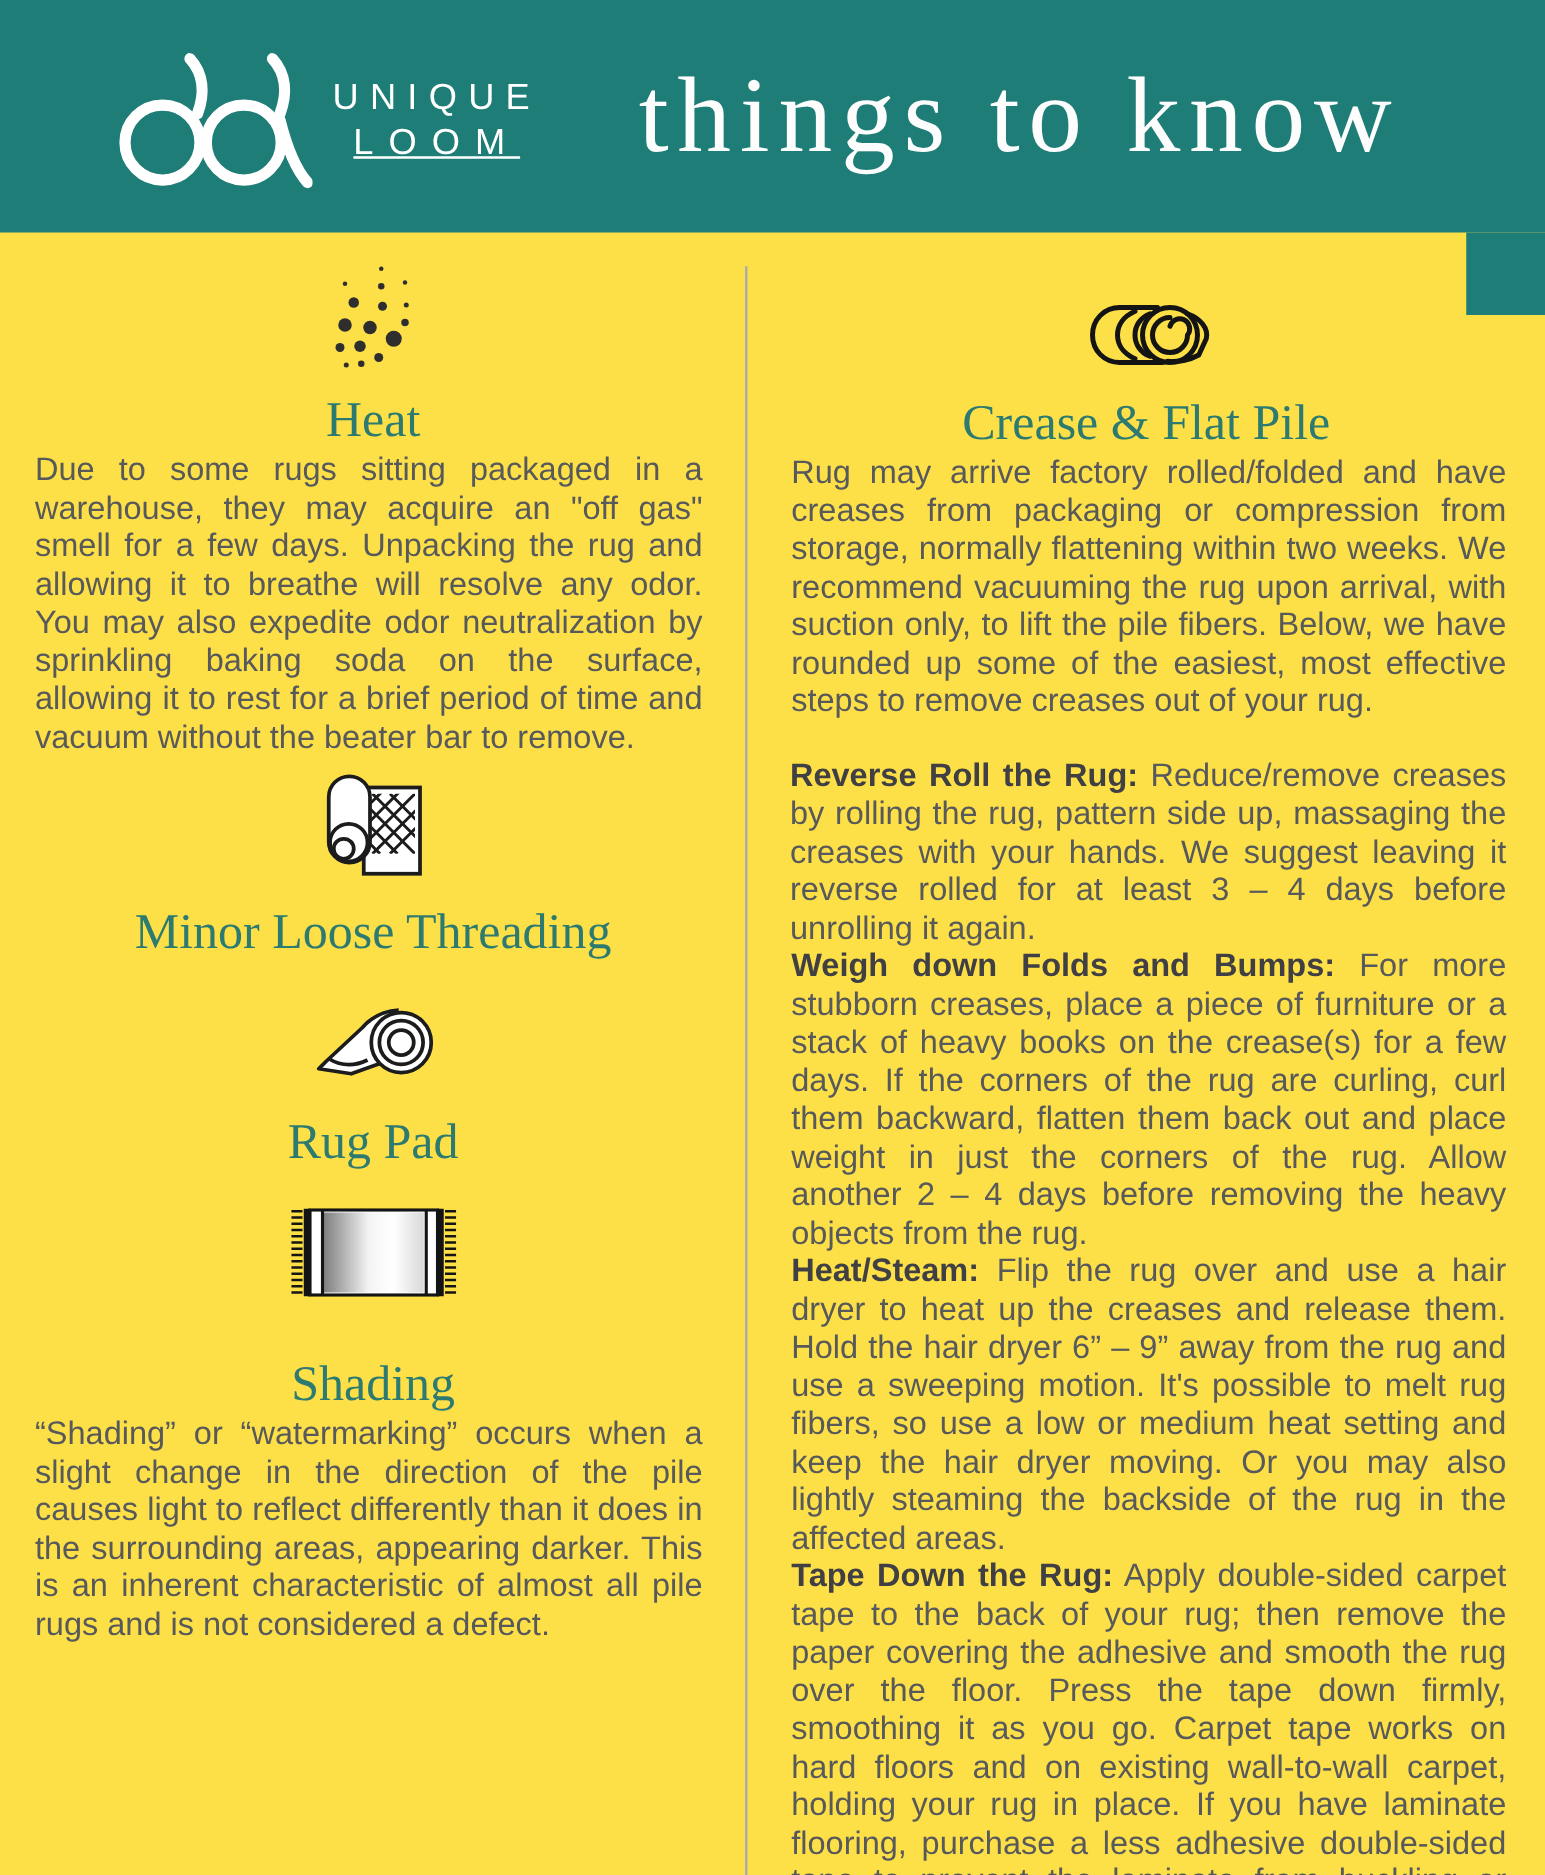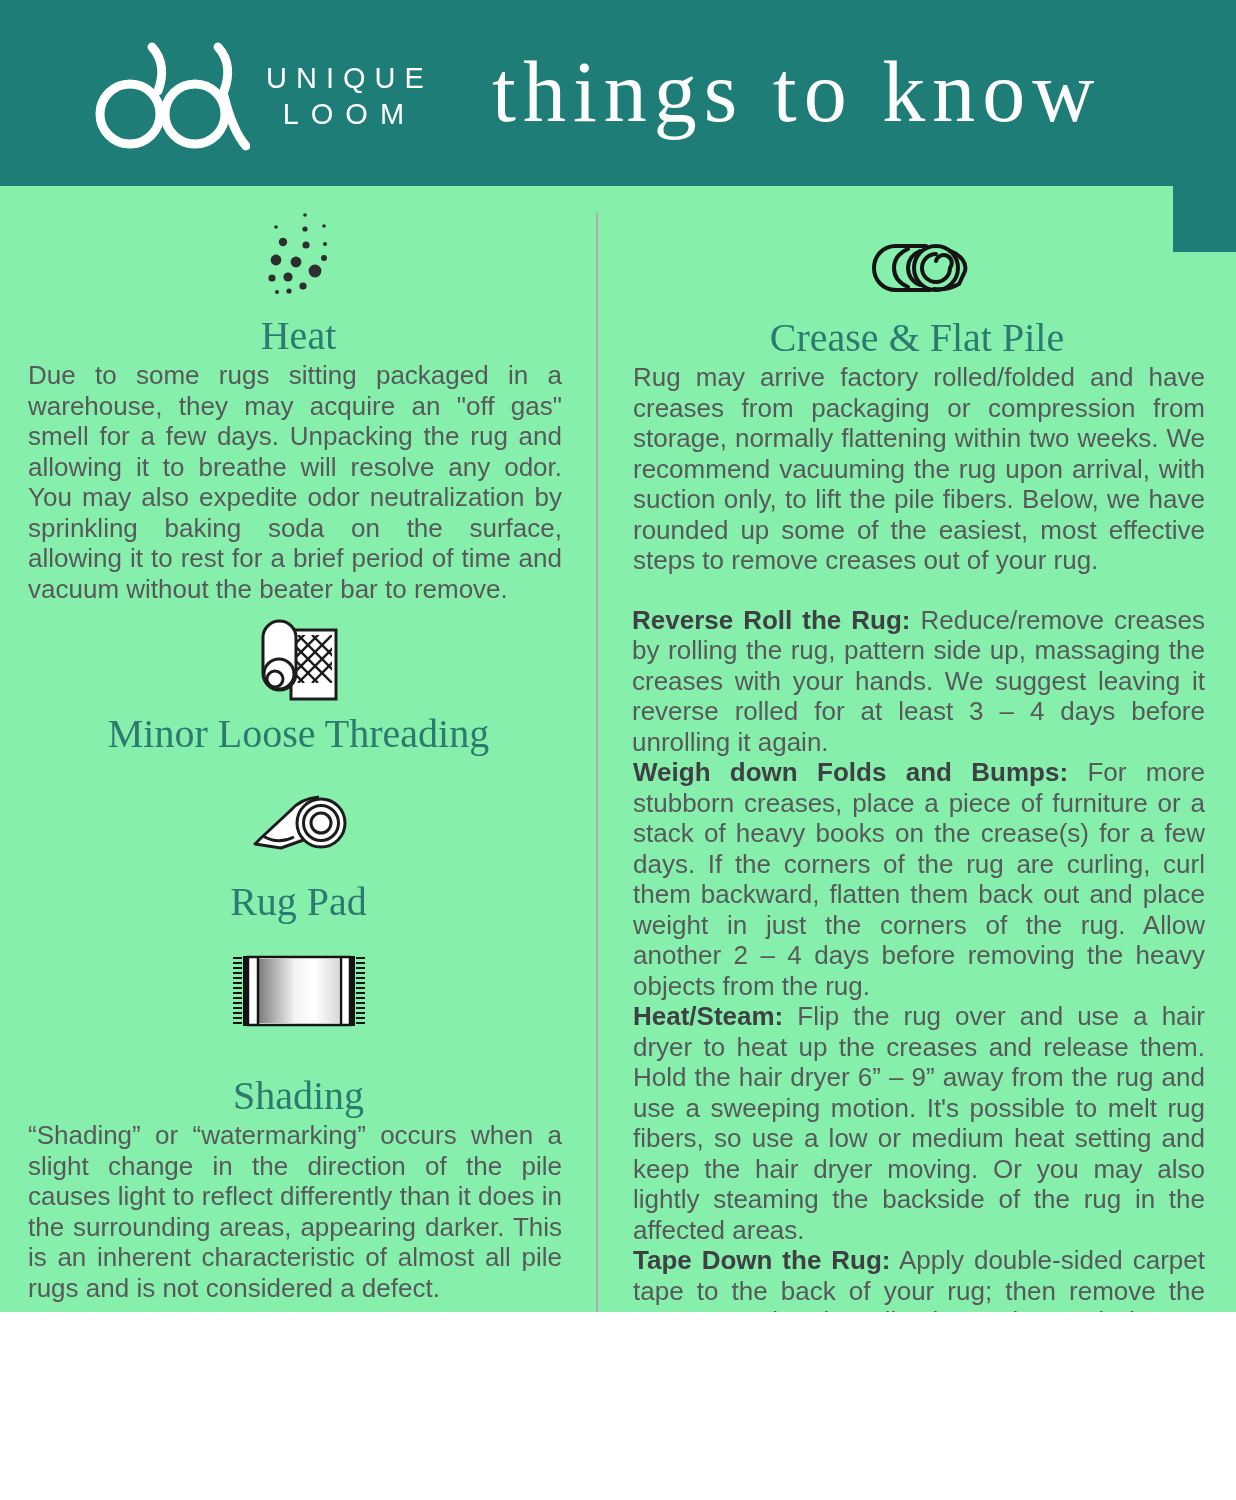--- a/index.html
+++ b/index.html
@@ -1,20 +1,20 @@
 <!DOCTYPE html>
 <html><head>
 <meta charset="utf-8">
 <style>
   html, body { margin: 0; padding: 0; background: #ffffff; }
   .page {
     position: relative;
     width: 1236px;
-    height: 1312px;
-    background: #86efac;
+    height: 1500px;
+    background: #fde047;
     overflow: hidden;
     font-family: "Liberation Sans", sans-serif;
     color: #58595B;
   }
 
   
   .banner {
     position: absolute;
     top: 0; left: 0;
     width: 1236px; height: 186px;
@@ -34,24 +34,24 @@
   }
   .logo-glyph { display: block; }
   .logo-text {
     margin-left: 16px;
     color: #ffffff;
     font-size: 29px;
     line-height: 36px;
     letter-spacing: 9px;
     text-align: center;
   }
-  .logo-text .l2 { letter-spacing: 12px; }
+  .logo-text .l2 { letter-spacing: 12px; text-decoration: underline; }
   .banner-title {
     position: absolute;
-    left: 492px; top: 42px;
+    left: 511px; top: 42px;
     width: 700px;
     color: #fdfdfd;
     font-family: "Liberation Serif", serif;
     font-size: 86px;
     line-height: 100px;
     letter-spacing: 7px;
     white-space: nowrap;
   }
 
   
@@ -88,21 +88,21 @@
   }
   .col-left .body-text  { margin: 0 35px 0 28px; }
   .col-right .body-text { margin: 0 31px 0 35px; }
   .lead { font-weight: 700; color: #404044; }
 
   
   .odor-icon-wrap      { margin-top: 25px; }
   .odor-heading        { margin-top: 15px; }
   .odor-body           { margin-top: 6px; }
   .threading-icon-wrap { margin-top: 14px; }
-  .threading-heading   { margin-top: 8px; }
+  .threading-heading   { margin-top: 19px; }
   .threading-body      { margin-top: 4px; }
   .rugpad-icon-wrap    { margin-top: 34px; }
   .rugpad-heading      { margin-top: 28px; text-align: center; }
   .rugpad-body         { margin-top: 6px; }
   .shading-icon-wrap   { margin-top: 28px; }
   .shading-heading     { margin-top: 44px; }
   .shading-body        { margin-top: 6px; }
 
   
   .crease-icon-wrap    { margin-top: 56px; }

